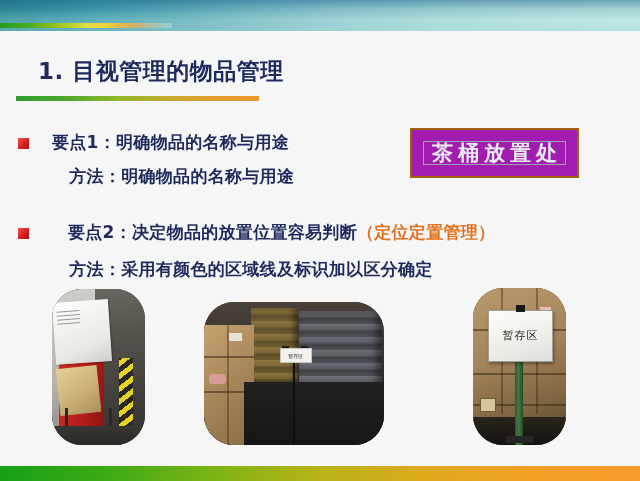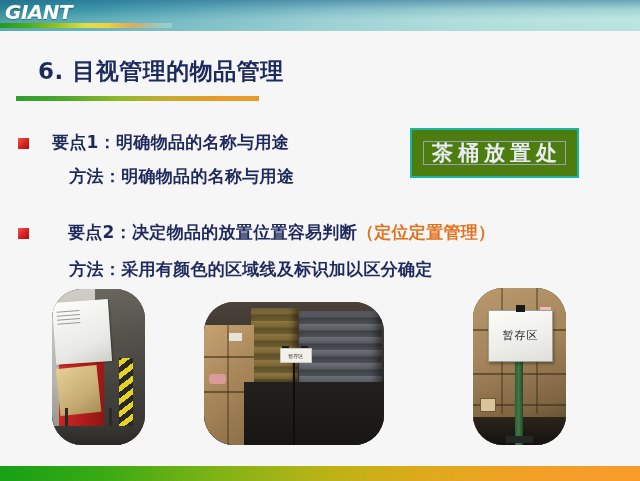--- a/index.html
+++ b/index.html
@@ -132,22 +132,22 @@
     letter-spacing: 0.3px;
   }
   .accent-text { color: #e2711d; }
 
   
   .plaque {
     position: absolute;
     left: 410px; top: 128px;
     width: 169px;
     height: 50px;
-    background: #4d7c0f;
-    border: 2px solid #14b8a6;
+    background: #a21caf;
+    border: 2px solid #a16207;
     box-sizing: border-box;
     padding: 11px;
   }
   .plaque-inner {
     width: 100%;
     height: 100%;
     border: 1px solid #9ba2b8;
     box-sizing: border-box;
     display: flex;
     align-items: center;
@@ -335,27 +335,26 @@
         #f2a026 82%,
         #f79b2b 100%);
   }
 </style>
 </head>
 <body>
 
 <div class="header">
   <div class="header-sheen"></div>
   <div class="logo">
-    <span class="logo-giant">GIANT</span>
   </div>
   <div class="logo-rule"></div>
   <div class="logo-rule-fade"></div>
 </div>
 
-<div class="title">6. 目视管理的物品管理</div>
+<div class="title">1. 目视管理的物品管理</div>
 <div class="title-rule"></div>
 
 <div class="bullet-marker" style="left:18px; top:138px;"></div>
 <div class="line" style="left:52px; top:131px;">要点1：明确物品的名称与用途</div>
 <div class="line" style="left:52px; top:165px;">　方法：明确物品的名称与用途</div>
 
 <div class="plaque">
   <div class="plaque-inner">
     <span class="plaque-text">茶桶放置处</span>
   </div>

